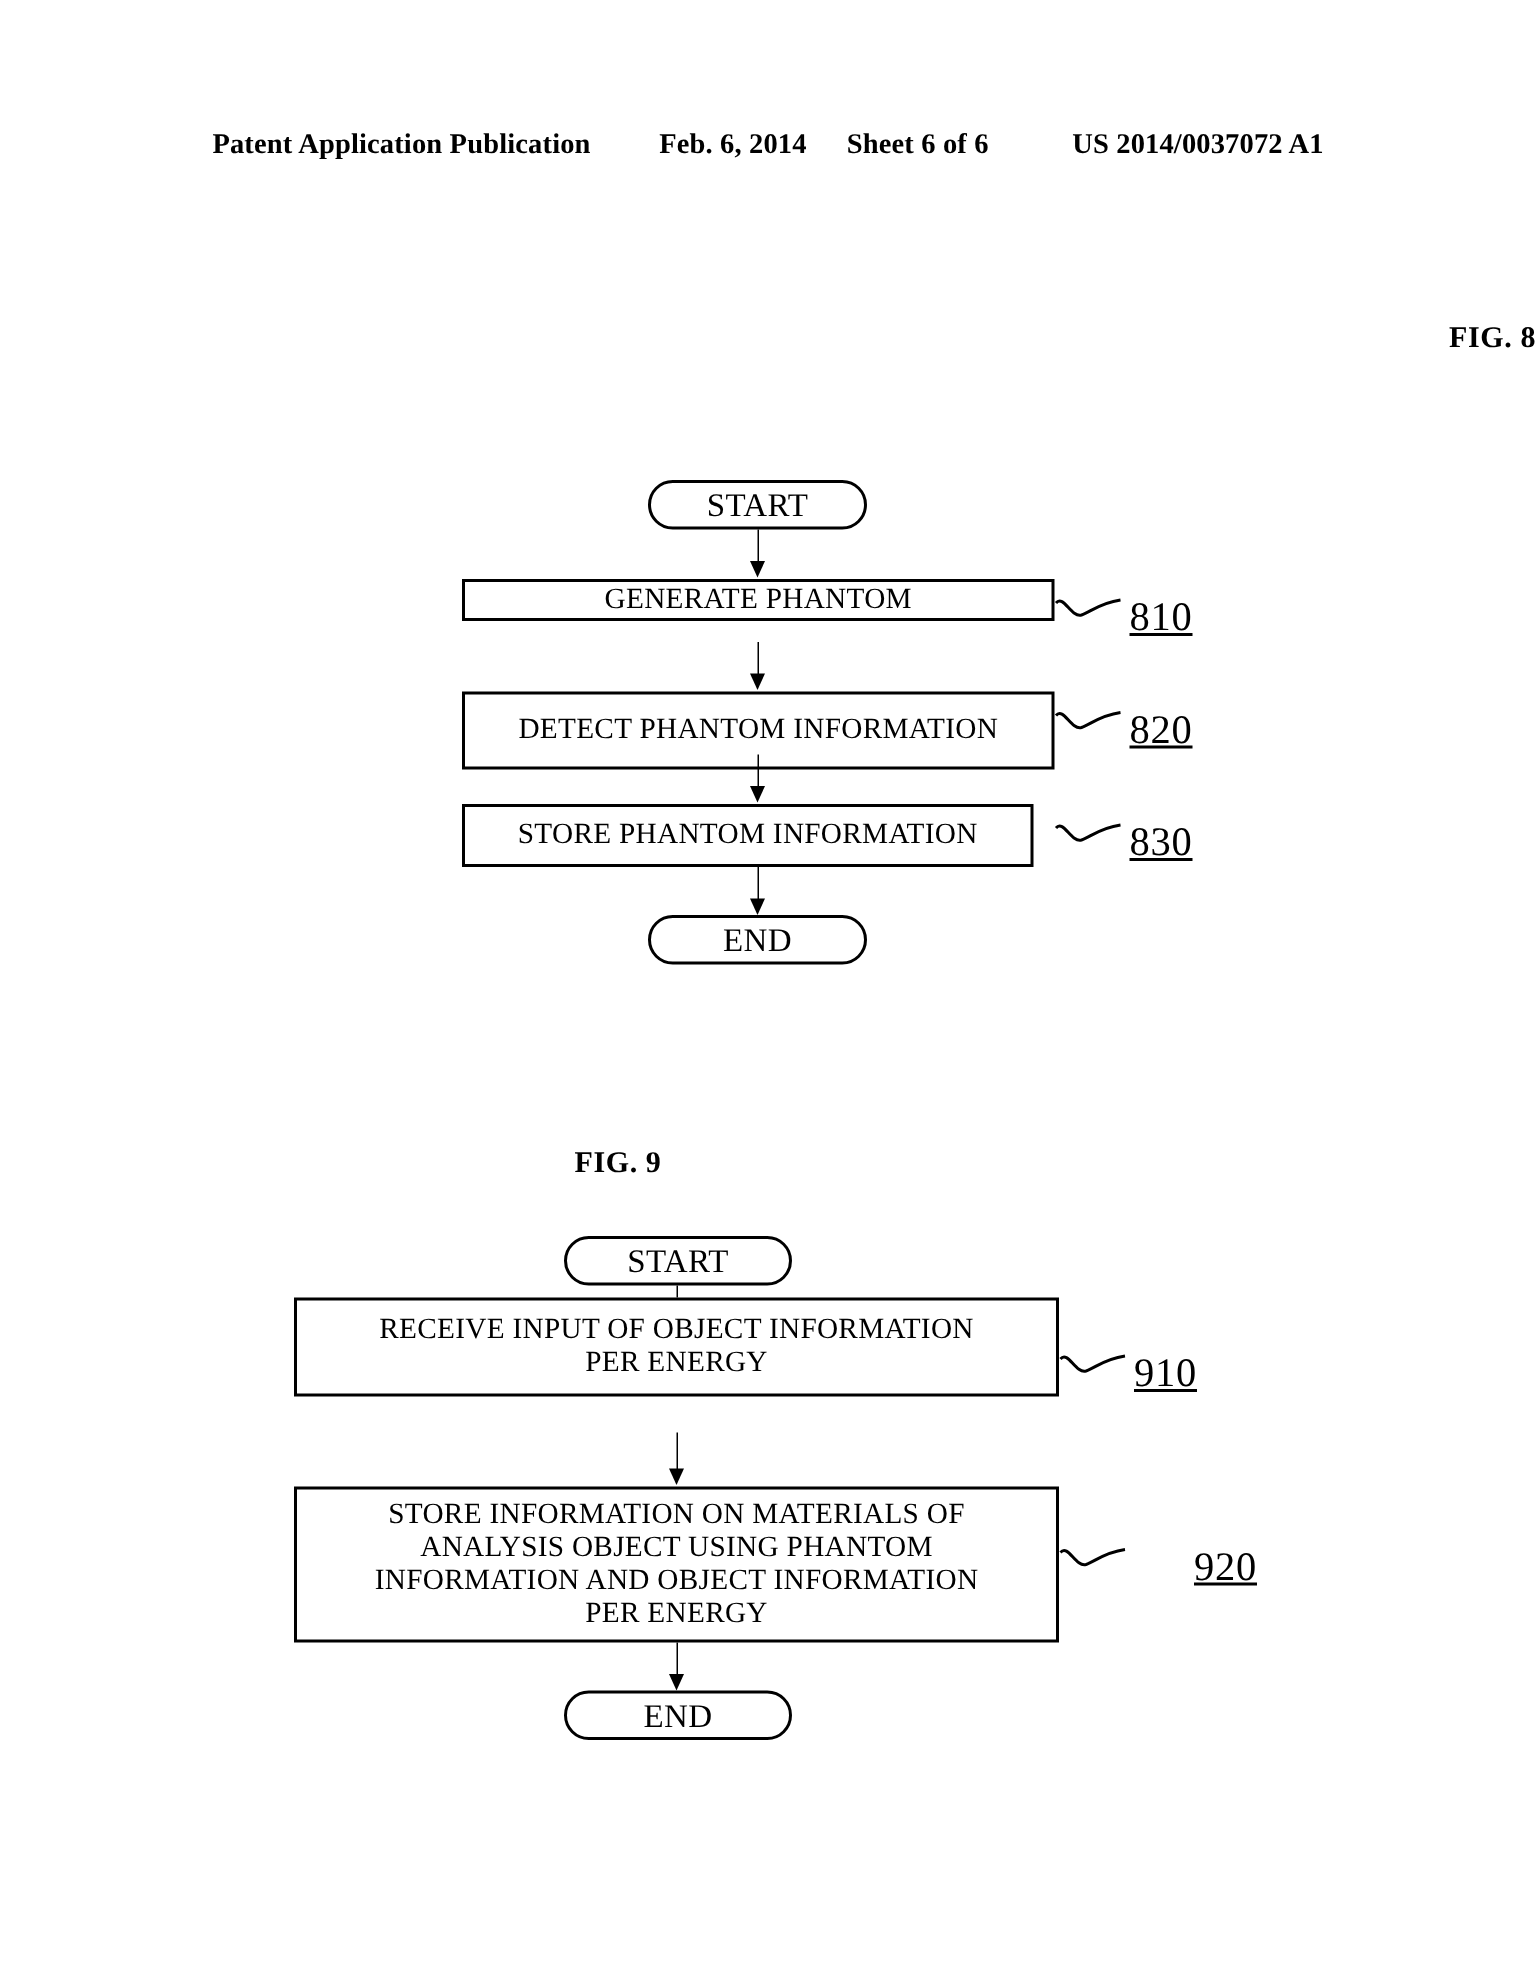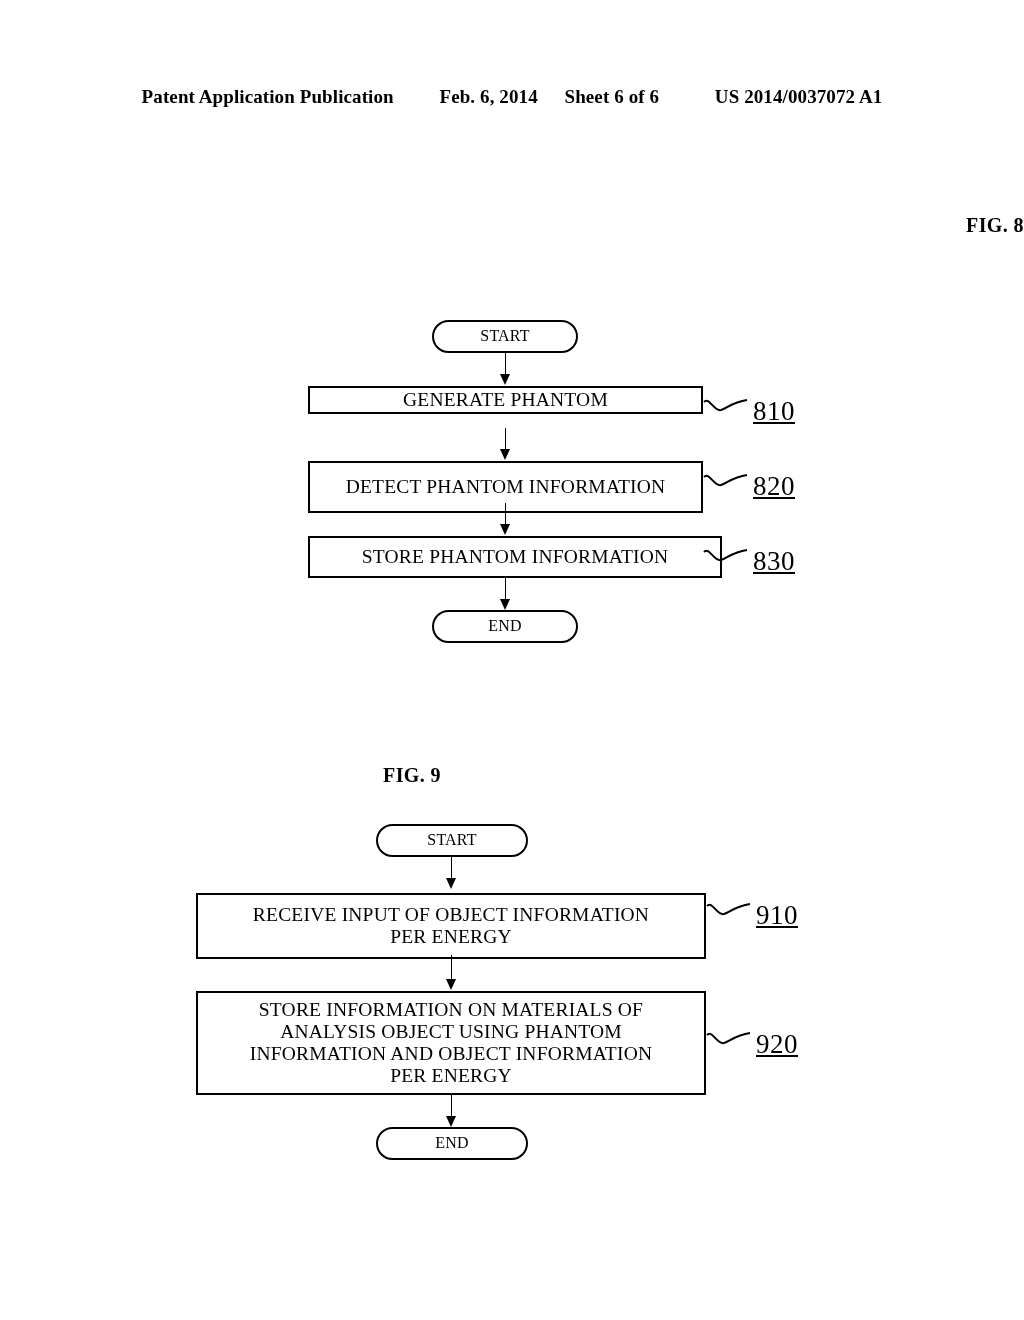--- a/index.html
+++ b/index.html
@@ -54,21 +54,21 @@
     display: flex;
     align-items: center;
     justify-content: center;
     text-align: center;
     font-size: 19.5px;
     line-height: 1.14;
     letter-spacing: 0.2px;
   }
   .terminal {
     border-radius: 999px;
-    font-size: 16px;
+    font-size: 22px;
   }
   .node .txt { display: block; padding: 0 6px; }
 
   
   .connector {
     position: absolute;
     width: 1px;
     background: #000;
   }
   .arrowhead {
@@ -130,21 +130,21 @@
   <span class="txt">DETECT PHANTOM INFORMATION</span>
 </div>
 <svg class="leader" style="left:703px; top:465px;" width="48" height="30" viewBox="0 0 48 30">
   <path d="M1,12 C6,6 11,22 18,20 C24,18 30,12 44,10" fill="none" stroke="#000" stroke-width="2"></path>
 </svg>
 <div class="refnum" style="left:753px; top:471px;">820</div>
 
 <div class="connector" style="left:505px; top:503px; height:23px;"></div>
 <div class="arrowhead" style="left:500px; top:524px;"></div>
 
-<div class="node" style="left:308px; top:536px; width:414px; height:42px;text-align:right;">
+<div class="node" style="left:308px; top:536px; width:381px; height:42px;text-align:right;">
   <span class="txt">STORE PHANTOM INFORMATION</span>
 </div>
 <svg class="leader" style="left:703px; top:540px;" width="48" height="30" viewBox="0 0 48 30">
   <path d="M1,12 C6,6 11,22 18,20 C24,18 30,12 44,10" fill="none" stroke="#000" stroke-width="2"></path>
 </svg>
 <div class="refnum" style="left:753px; top:546px;">830</div>
 
 <div class="connector" style="left:505px; top:578px; height:23px;"></div>
 <div class="arrowhead" style="left:500px; top:599px;"></div>
 
@@ -154,21 +154,21 @@
 
 <div class="fig-title" id="fig9-title">FIG. 9</div>
 
 <div class="node terminal" style="left:376px; top:824px; width:152px; height:33px;">
   <span class="txt">START</span>
 </div>
 
 <div class="connector" style="left:451px; top:857px; height:23px;"></div>
 <div class="arrowhead" style="left:446px; top:878px;"></div>
 
-<div class="node" style="left:196px; top:893px; width:510px; height:66px;">
+<div class="node" style="left:196px; top:865px; width:510px; height:66px;">
   <span class="txt">
     <span>RECEIVE INPUT OF OBJECT INFORMATION</span><br>
     <span>PER ENERGY</span>
   </span>
 </div>
 <svg class="leader" style="left:706px; top:894px;" width="48" height="30" viewBox="0 0 48 30">
   <path d="M1,12 C6,6 11,22 18,20 C24,18 30,12 44,10" fill="none" stroke="#000" stroke-width="2"></path>
 </svg>
 <div class="refnum" style="left:756px; top:900px;">910</div>
 
@@ -179,20 +179,20 @@
   <span class="txt">
     <span>STORE INFORMATION ON MATERIALS OF</span><br>
     <span>ANALYSIS OBJECT USING PHANTOM</span><br>
     <span>INFORMATION AND OBJECT INFORMATION</span><br>
     <span>PER ENERGY</span>
   </span>
 </div>
 <svg class="leader" style="left:706px; top:1023px;" width="48" height="30" viewBox="0 0 48 30">
   <path d="M1,12 C6,6 11,22 18,20 C24,18 30,12 44,10" fill="none" stroke="#000" stroke-width="2"></path>
 </svg>
-<div class="refnum" style="left:756px; top:1029px;">920</div>
+<div class="refnum" style="left:796px; top:1029px;">920</div>
 
 <div class="connector" style="left:451px; top:1095px; height:22px;"></div>
 <div class="arrowhead" style="left:446px; top:1116px;"></div>
 
 <div class="node terminal" style="left:376px; top:1127px; width:152px; height:33px;">
   <span class="txt">END</span>
 </div>
 
 </body></html>

